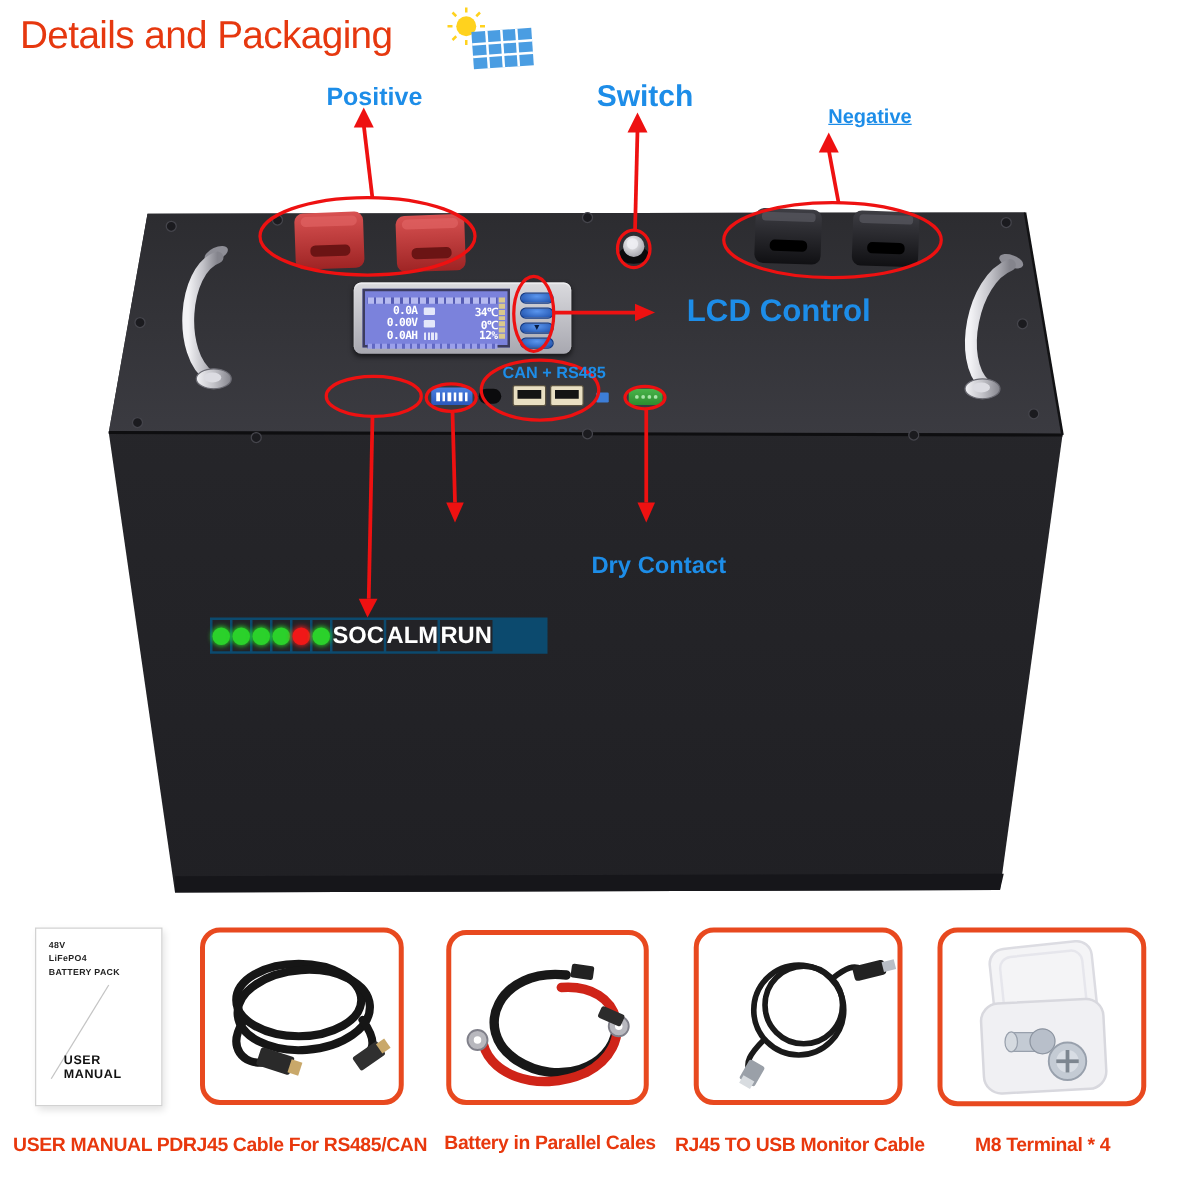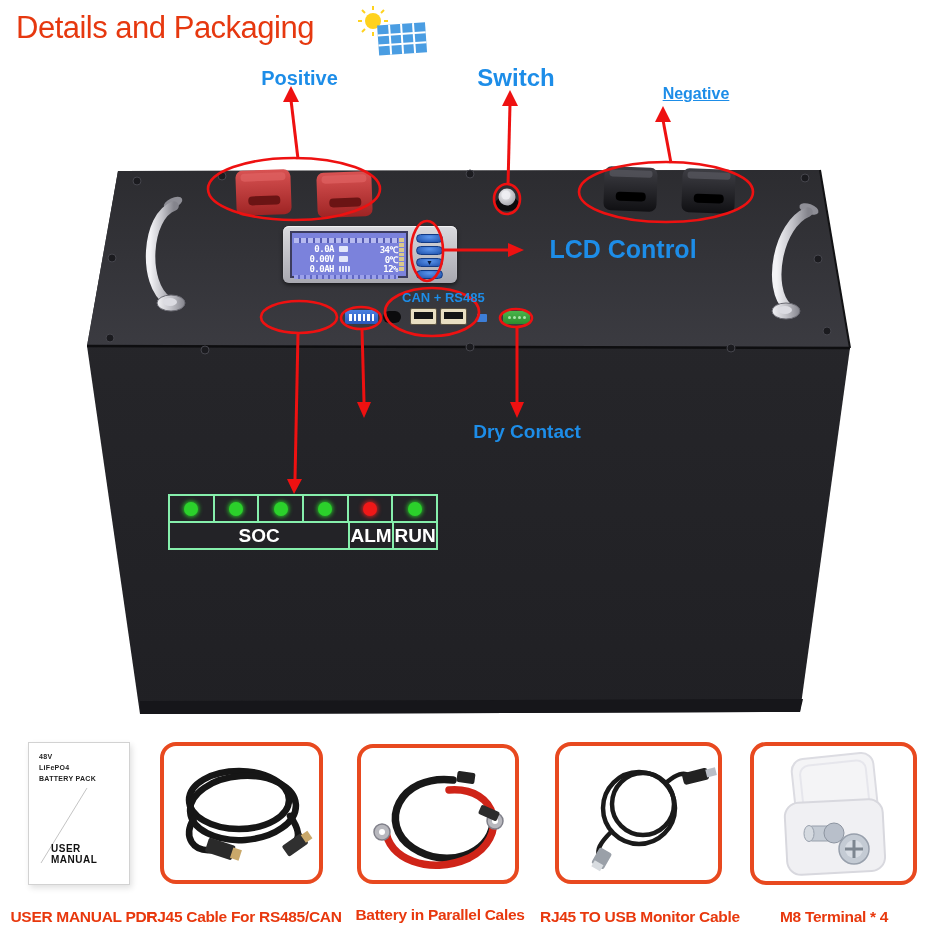--- a/index.html
+++ b/index.html
@@ -11,21 +11,21 @@
          color:#e6380f;letter-spacing:-0.5px;}
 
   
   .lbl{position:absolute;color:#1d8de8;font-weight:bold;text-align:center;white-space:nowrap;}
   .lbl-positive{left:252px;top:67px;width:95px;font-size:20px;}
   .lbl-switch{left:476px;top:64px;width:80px;font-size:24px;}
   .lbl-negative{left:640px;top:85px;width:112px;font-size:16px;text-decoration:underline;}
   .lbl-lcd{left:518px;top:233px;width:154px;font-size:25px;line-height:32px;margin-left:28px;}
   .lbl-can{left:402px;top:290px;width:82px;font-size:13px;}
   .lbl-draw{left:248px;top:423px;width:212px;font-size:19px;}
-  .lbl-dry{left:466px;top:421px;width:122px;font-size:19px;}
+  .lbl-dry{left:466px;top:442px;width:122px;font-size:19px;}
 
   
   .lcd-module{position:absolute;left:283px;top:226px;width:174px;height:57px;
     background:linear-gradient(180deg,#dadade,#a8a8b0);border-radius:6px;
     box-shadow:0 2px 4px rgba(0,0,0,.55), inset 0 1px 1px #f4f4f6;z-index:3;}
   .lcd-screen{position:absolute;left:7px;top:5px;width:118px;height:47px;background:#7b82dc;
     border:2px solid #3c3c5e;box-sizing:border-box;padding:5px 8px 1px 2px;}
   .lcd-head{height:5px;margin-bottom:1px;
     background:repeating-linear-gradient(90deg,#b6baf0 0 5px,#565cb4 5px 7px);}
   .lcd-row{display:flex;align-items:center;height:10px;color:#fff;
@@ -62,22 +62,22 @@
     border:1px solid #5a5240;border-radius:2px;box-sizing:border-box;z-index:3;}
   .rj45::after{content:'';position:absolute;left:3px;top:3px;right:3px;bottom:5px;background:#141414;}
   .blue-bit{position:absolute;left:477px;top:314px;width:10px;height:8px;
     background:#3d7ed8;border-radius:1px;z-index:3;}
   .dry-term{position:absolute;left:503px;top:311px;width:27px;height:13px;border-radius:3px;
     background:linear-gradient(#49b54b,#2c8c2e);display:flex;align-items:center;
     justify-content:center;gap:2px;z-index:3;}
   .dry-term i{width:3px;height:3px;border-radius:50%;background:#a8e4a8;}
 
   
-  .soc-table{position:absolute;left:168px;top:494px;width:270px;background:#86efac;
-    padding:2px;display:flex;flex-direction:column;gap:2px;z-index:3;box-sizing:border-box;}
+  .soc-table{position:absolute;left:168px;top:494px;width:270px;background:#0c4a6e;
+    padding:2px;display:flex;flex-direction:row;gap:2px;z-index:3;box-sizing:border-box;}
   .trow{display:flex;gap:2px;}
   .tcell{background:#232327;flex:1;height:25px;display:flex;align-items:center;
     justify-content:center;color:#fff;font-weight:bold;font-size:19px;}
   .tcell.wide{flex:4.25;}
 
   
   .card{position:absolute;top:742px;height:142px;background:#fff;
     border:4px solid #e8491f;border-radius:16px;box-sizing:border-box;overflow:hidden;}
   .manual{position:absolute;left:28px;top:742px;width:100px;height:141px;background:#fff;
     border:1px solid #d2d2d2;box-shadow:2px 3px 6px rgba(0,0,0,.12);}

